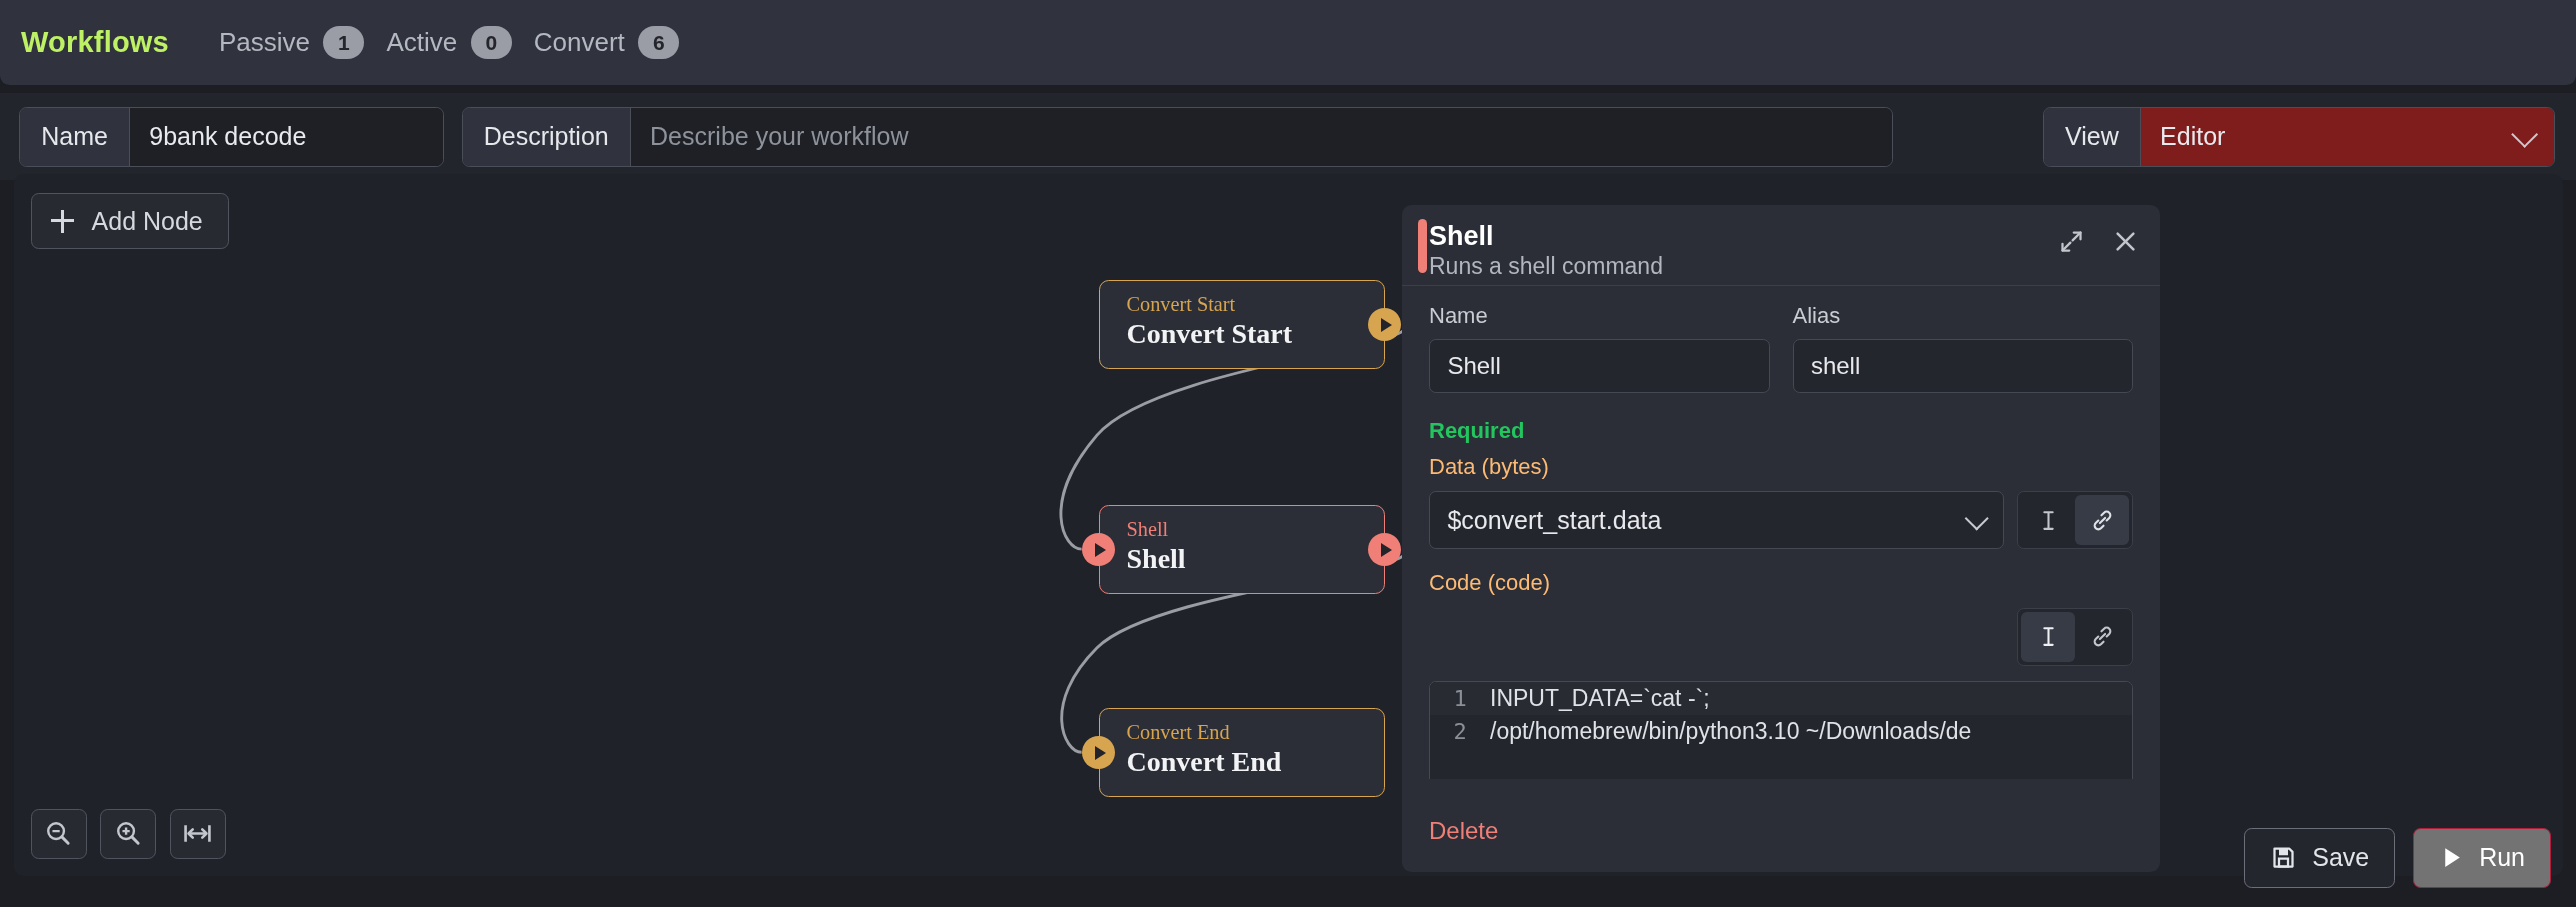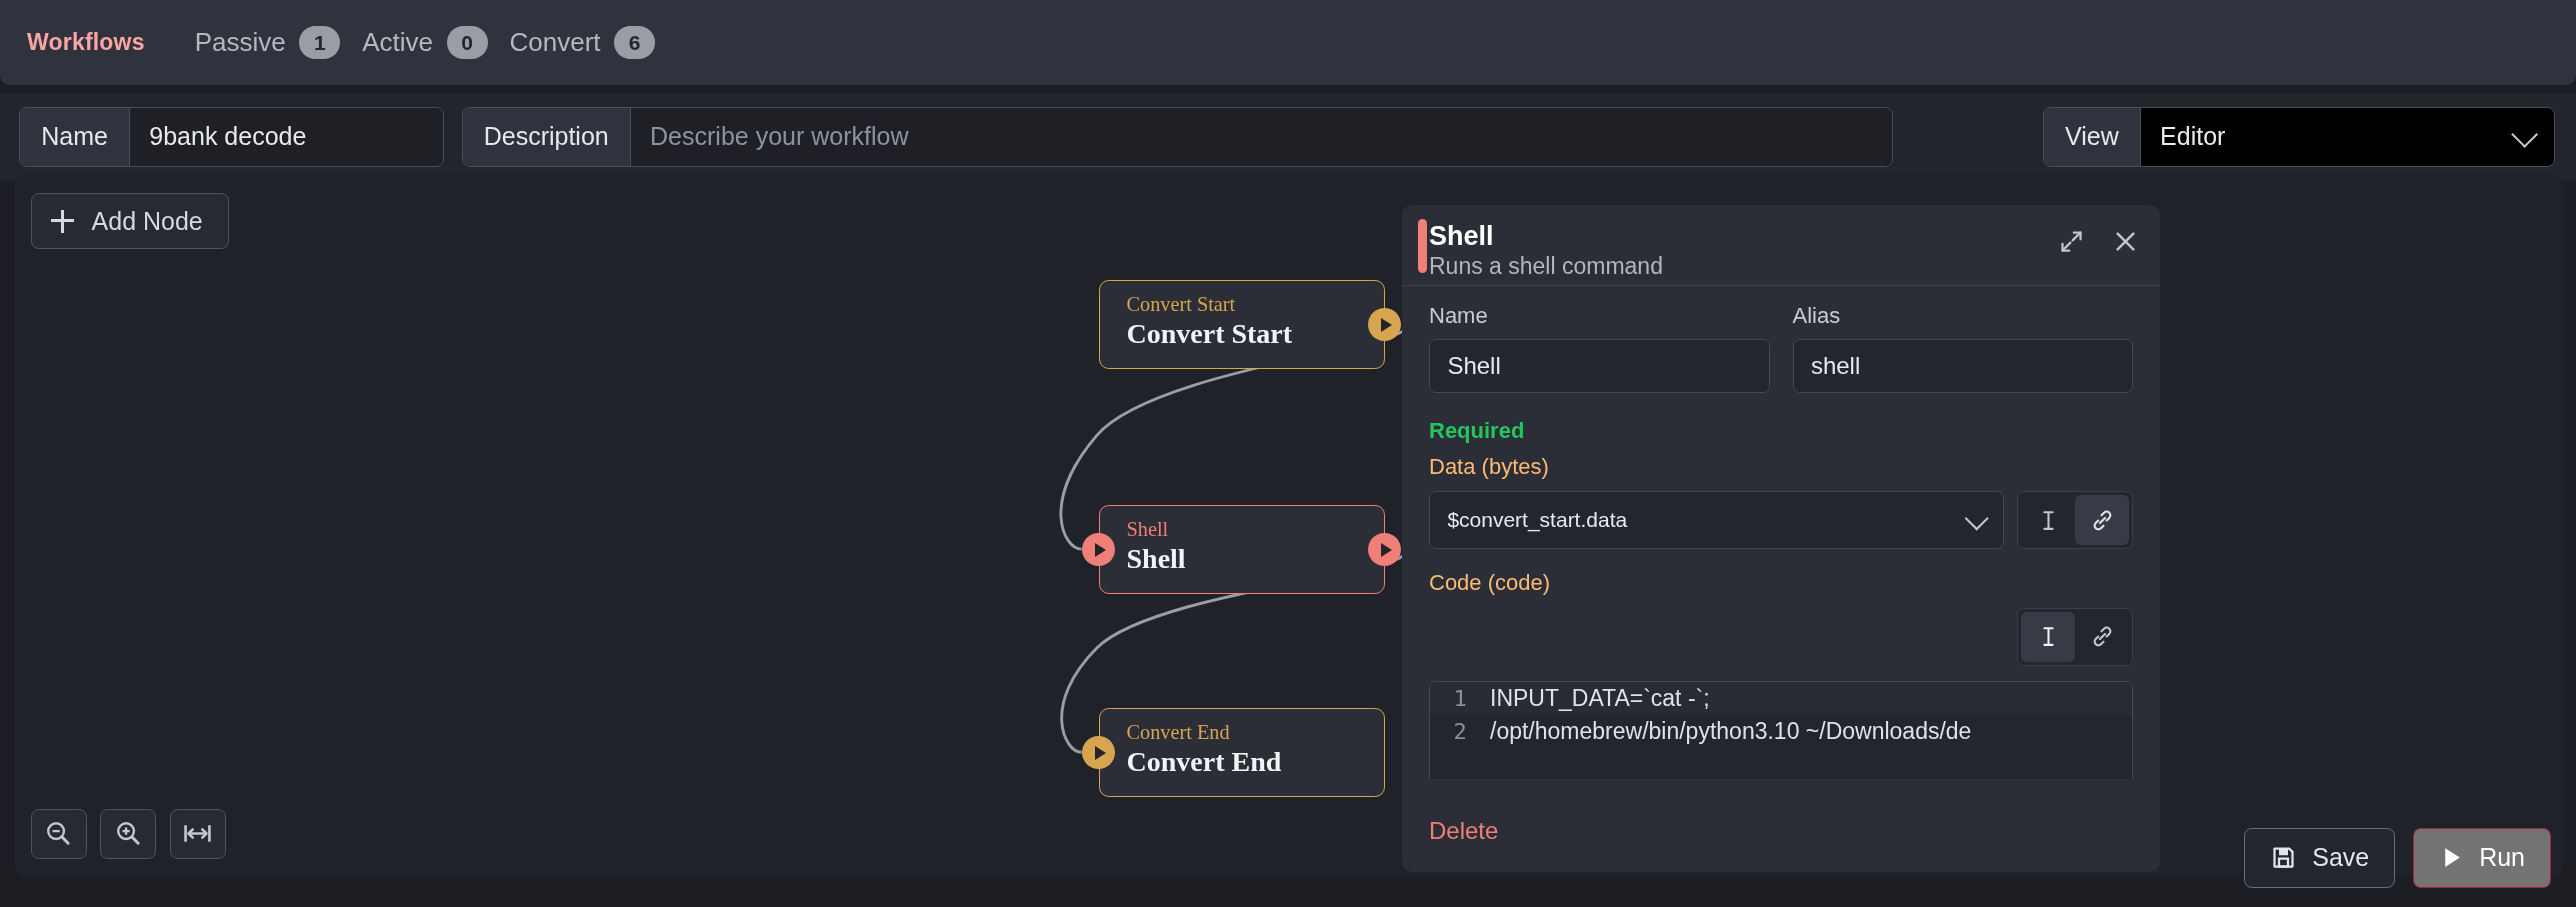--- a/index.html
+++ b/index.html
@@ -11,22 +11,22 @@
   }
   .app { position: relative; width: 2576px; height: 907px; background: #1c1e24; }
 
   
   .header {
     position: absolute; left: 0; top: 0; width: 2576px; height: 85px;
     background: #30333d; border-radius: 0 0 9.7px 9.7px;
     display: flex; align-items: center;
   }
   .brand {
-    font-size: 23px; font-weight: bold; color: #fca5a5;
-    margin-left: 27px; letter-spacing: 0.2px;
+    font-size: 29px; font-weight: bold; color: #bef264;
+    margin-left: 21px; letter-spacing: 0.2px;
   }
   .tabs { display: flex; align-items: center; margin-left: 50px; gap: 22px; }
   .tab { display: flex; align-items: center; gap: 13.5px; cursor: pointer; }
   .tab-label { font-size: 26px; color: #b4b8c0; }
   .tab-badge {
     min-width: 41px; height: 33px; padding: 0 11.6px;
     background: #9a9da6; color: #24262c;
     border-radius: 16.4px; font-size: 21px; font-weight: 600;
     display: flex; align-items: center; justify-content: center;
   }
@@ -63,21 +63,21 @@
   .field-val::placeholder { color: #8e929b; }
   #name-group { margin-left: 19.3px; width: 425px; }
   #name-group .field-val { width: 100%; }
   #desc-group { margin-left: 17.4px; width: 1431px; }
   #desc-group .field-val { width: 100%; }
 
   #view-group {
     position: absolute; right: 21px; width: 512px;
   }
   .select-wrap {
-    position: relative; flex: 1; background: #000000; height: 100%;
+    position: relative; flex: 1; background: #7f1d1d; height: 100%;
     display: flex; align-items: center;
   }
   .select-val { font-size: 25px; color: #e8eaee; padding-left: 19.3px; }
   .chevron-down {
     position: absolute; right: 19.3px; top: 50%;
     width: 19.3px; height: 19.3px; margin-top: -11.6px;
     border-right: 2.9px solid #c7cad1; border-bottom: 2.9px solid #c7cad1;
     transform: rotate(45deg);
   }
 
@@ -179,21 +179,21 @@
     font-family: "Liberation Sans", sans-serif; outline: none;
   }
   .req-head { font-size: 22px; font-weight: bold; color: #22c55e; margin-top: 25px; }
   .sub-label { font-size: 22px; color: #fdba74; margin-top: 9.7px; margin-bottom: 11.6px; }
 
   .select-row { display: flex; align-items: center; gap: 13.5px; }
   .big-select {
     position: relative; flex: 1; height: 58px;
     background: #24262d; border: 1px solid #454953; border-radius: 6.8px;
     display: flex; align-items: center; padding: 0 17.4px;
-    font-size: 21px; color: #e7e9ed; cursor: pointer;
+    font-size: 25px; color: #e7e9ed; cursor: pointer;
   }
   .big-select .chevron-down {
     right: 17.4px; border-right-width: 2.9px; border-bottom-width: 2.9px;
     width: 17.4px; height: 17.4px; margin-top: -10.6px;
   }
   .mode-toggle {
     display: flex; background: #24262d; border-radius: 6.8px; padding: 2.9px;
     border: 1px solid #3c3f49;
   }
   .mode-btn {

